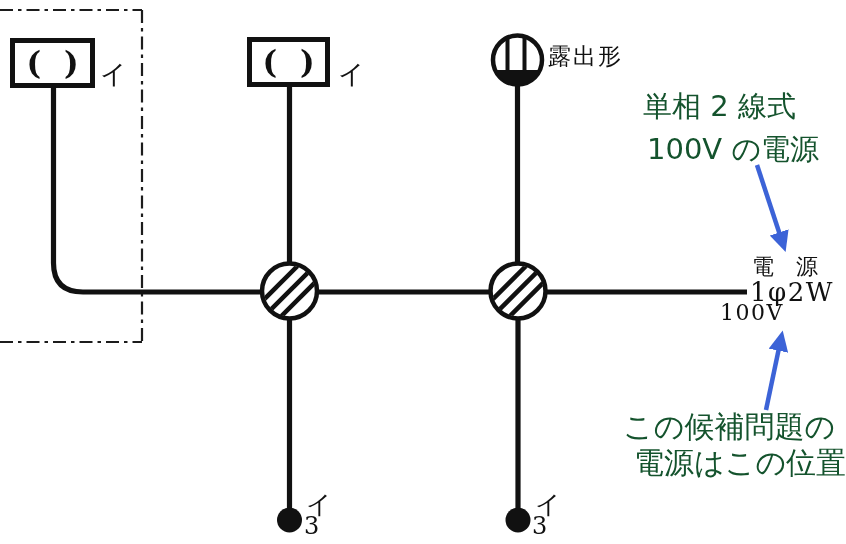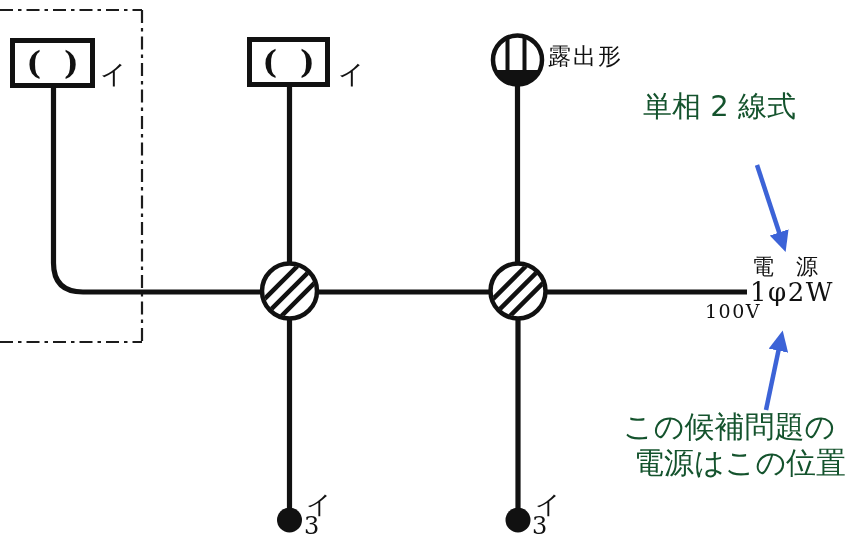--- a/index.html
+++ b/index.html
@@ -103,24 +103,25 @@
 
   <div class="t" style="left:100px; top:61px; font-size:26px;">イ</div>
   <div class="t" style="left:338px; top:61px; font-size:26px;">イ</div>
 
   <div class="t" style="left:548px; top:45px; font-size:23px; letter-spacing:2px;">露出形</div>
 
 
 
   <div class="t" style="left:752px; top:256px; font-size:22px;">電　源</div>
   <div class="t" style="left:750px; top:279px; font-size:26px; letter-spacing:1.5px;">1φ2W</div>
-  <div class="t" style="left:705px; top:302px; font-size:19px; letter-spacing:1.5px;">100V</div>
+  <div class="t" style="left:720px; top:302px; font-size:22px; letter-spacing:1.5px;">100V</div>
 
   <div class="t" style="left:306px; top:492px; font-size:25px;">イ</div>
   <div class="t" style="left:304px; top:514px; font-size:24px;">3</div>
   <div class="t" style="left:535px; top:492px; font-size:25px;">イ</div>
   <div class="t" style="left:532px; top:514px; font-size:24px;">3</div>
 
   <div class="t blue" style="left:643px; top:92px; font-size:29px;">単相 2 線式</div>
+  <div class="t blue" style="left:647px; top:135px; font-size:29px;">100V の電源</div>
   <div class="t blue" style="left:634px; top:448px; font-size:30px;">電源はこの位置</div>
   <div class="t blue" style="left:623px; top:412px; font-size:30px;">この候補問題の</div>
 
 </div>
 
 </body></html>

